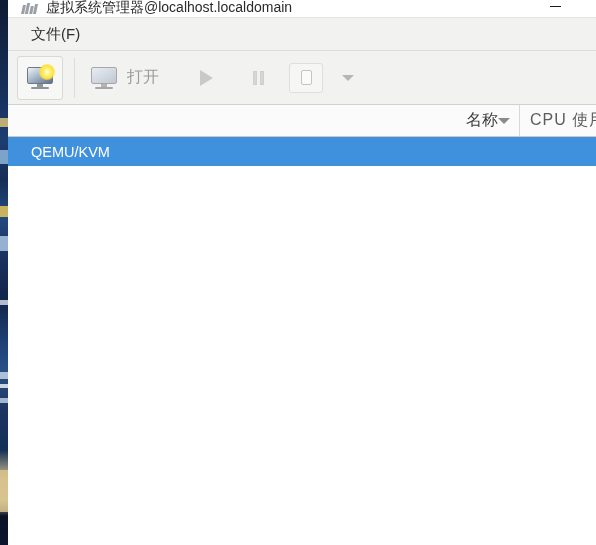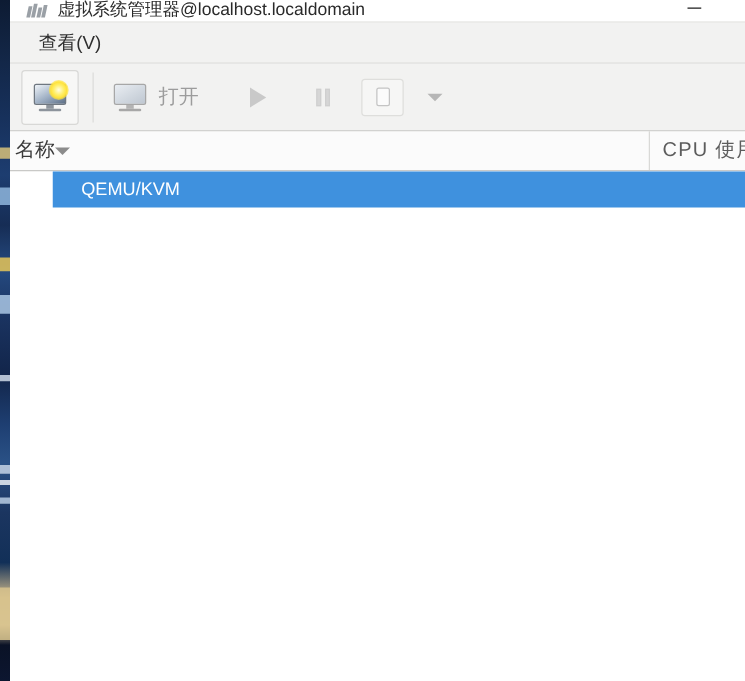--- a/index.html
+++ b/index.html
@@ -279,23 +279,23 @@
   }
   .col-head {
     display: flex;
     align-items: center;
     box-sizing: border-box;
     cursor: default;
     position: relative;
   }
   #col-name {
     width: 512px;
-    padding-left: 4px;
+    padding-left: 12px;
     border-right: 1px solid #d9d9d7;
-    justify-content: flex-start;
+    justify-content: flex-end;
   }
   #col-name .label {
     font-size: 16px;
     color: #3b3b3b;
   }
   #col-name .sort-arrow {
     margin-right: 9px;
     width: 0; height: 0;
     border-left: 6px solid transparent;
     border-right: 6px solid transparent;
@@ -311,21 +311,20 @@
     color: #5d5d5d;
     white-space: nowrap;
     letter-spacing: 1px;
   }
 
   
   #list-body {
     background: #ffffff;
     height: calc(545px - 17px - 34px - 54px - 32px);
     overflow: hidden;
-    margin-left: 34px;
   }
   .list-row {
     height: 29px;
     display: flex;
     align-items: center;
     padding-left: 23px;
     box-sizing: border-box;
     cursor: default;
   }
   .list-row.selected {
@@ -368,21 +367,21 @@
       </div>
       <div id="title-text">虚拟系统管理器@localhost.localdomain</div>
       <div id="window-controls">
         <div id="minimize-btn">
           <span class="dash"></span>
         </div>
       </div>
     </div>
 
     <div id="menubar">
-      <div class="menu-item">查看(V)</div>
+      <div class="menu-item">文件(F)</div>
     </div>
 
     <div id="toolbar">
 
       <div id="btn-new" class="tb-btn">
         <span class="monitor">
           <span class="screen"></span>
           <span class="stand"></span>
           <span class="base"></span>
           <span class="spark"></span>

